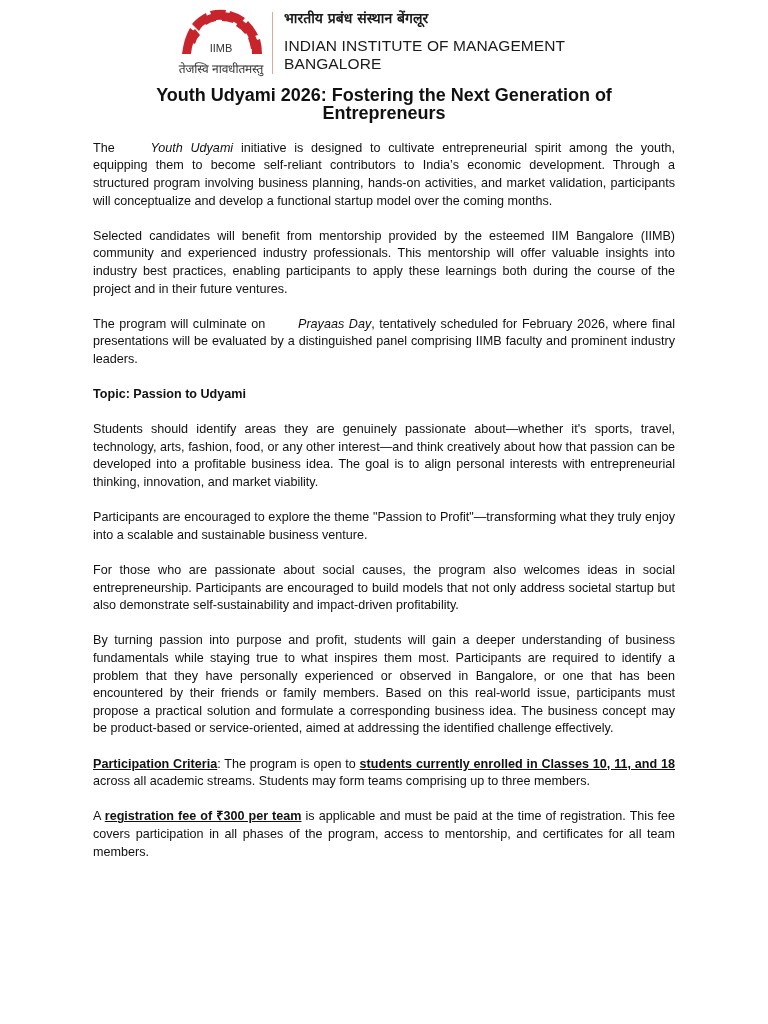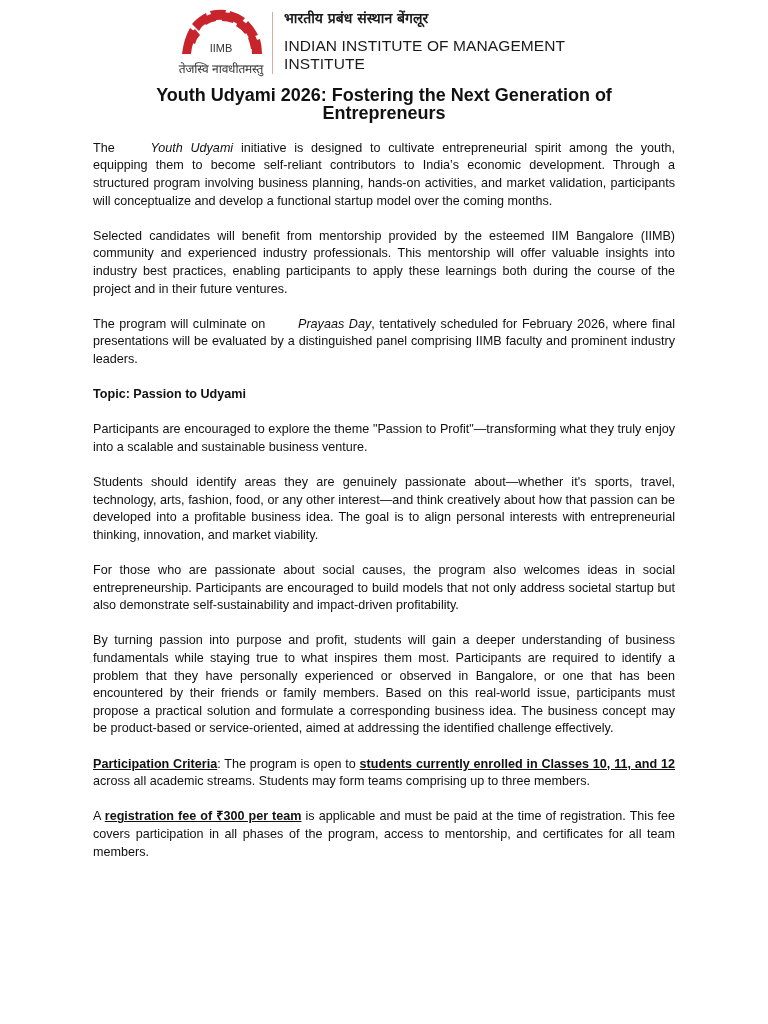--- a/index.html
+++ b/index.html
@@ -119,35 +119,35 @@
         <path d="M62 11 Q69 15 74 22 L67 26 Q63 21 58 18 Z"></path>
         <path d="M76 25 Q80 32 81 40 L73 41 Q72 35 70 30 Z"></path>
       </g>
       <text x="43" y="44" text-anchor="middle" font-family="Liberation Sans, sans-serif" font-size="11" fill="#333333">IIMB</text>
     </svg>
     <div class="logo-motto">तेजस्वि नावधीतमस्तु</div>
   </div>
   <div class="divider"></div>
   <div class="inst-hindi">भारतीय प्रबंध संस्थान बेंगलूर</div>
   <div class="inst-en1">INDIAN INSTITUTE OF MANAGEMENT</div>
-  <div class="inst-en2">INSTITUTE</div>
+  <div class="inst-en2">BANGALORE</div>
 </div>
 
 <div class="content">
   <div class="doc-title">Youth Udyami 2026: Fostering the Next Generation of Entrepreneurs</div>
 
   <p class="para"><span>The </span><i>Youth Udyami</i><span> initiative is designed to cultivate entrepreneurial spirit among the youth, equipping them to become self-reliant contributors to India’s economic development. Through a structured program involving business planning, hands-on activities, and market validation, participants will conceptualize and develop a functional startup model over the coming months.</span></p>
 
   <p class="para">Selected candidates will benefit from mentorship provided by the esteemed IIM Bangalore (IIMB) community and experienced industry professionals. This mentorship will offer valuable insights into industry best practices, enabling participants to apply these learnings both during the course of the project and in their future ventures.</p>
 
   <p class="para"><span>The program will culminate on </span><i>Prayaas Day</i><span>, tentatively scheduled for February 2026, where final presentations will be evaluated by a distinguished panel comprising IIMB faculty and prominent industry leaders.</span></p>
 
   <div class="topic">Topic: Passion to Udyami</div>
 
+  <p class="para">Students should identify areas they are genuinely passionate about—whether it's sports, travel, technology, arts, fashion, food, or any other interest—and think creatively about how that passion can be developed into a profitable business idea. The goal is to align personal interests with entrepreneurial thinking, innovation, and market viability.</p>
   <p class="para">Participants are encouraged to explore the theme "Passion to Profit"—transforming what they truly enjoy into a scalable and sustainable business venture.</p>
-  <p class="para">Students should identify areas they are genuinely passionate about—whether it's sports, travel, technology, arts, fashion, food, or any other interest—and think creatively about how that passion can be developed into a profitable business idea. The goal is to align personal interests with entrepreneurial thinking, innovation, and market viability.</p>
   <p class="para">For those who are passionate about social causes, the program also welcomes ideas in social entrepreneurship. Participants are encouraged to build models that not only address societal startup but also demonstrate self-sustainability and impact-driven profitability.</p>
   <p class="para">By turning passion into purpose and profit, students will gain a deeper understanding of business fundamentals while staying true to what inspires them most. Participants are required to identify a problem that they have personally experienced or observed in Bangalore, or one that has been encountered by their friends or family members. Based on this real-world issue, participants must propose a practical solution and formulate a corresponding business idea. The business concept may be product-based or service-oriented, aimed at addressing the identified challenge effectively.</p>
 
-  <p class="para"><b>Participation Criteria</b><span>: The program is open to </span><b>students currently enrolled in Classes 10, 11, and 12</b><span> across all academic streams. Students may form teams comprising up to three members.</span></p>
+  <p class="para"><b>Participation Criteria</b><span>: The program is open to </span><b>students currently enrolled in Classes 10, 11, and 18</b><span> across all academic streams. Students may form teams comprising up to three members.</span></p>
 
   <p class="para"><span>A </span><b>registration fee of ₹300 per team</b><span> is applicable and must be paid at the time of registration. This fee covers participation in all phases of the program, access to mentorship, and certificates for all team members.</span></p>
 </div>
 
 </body></html>

